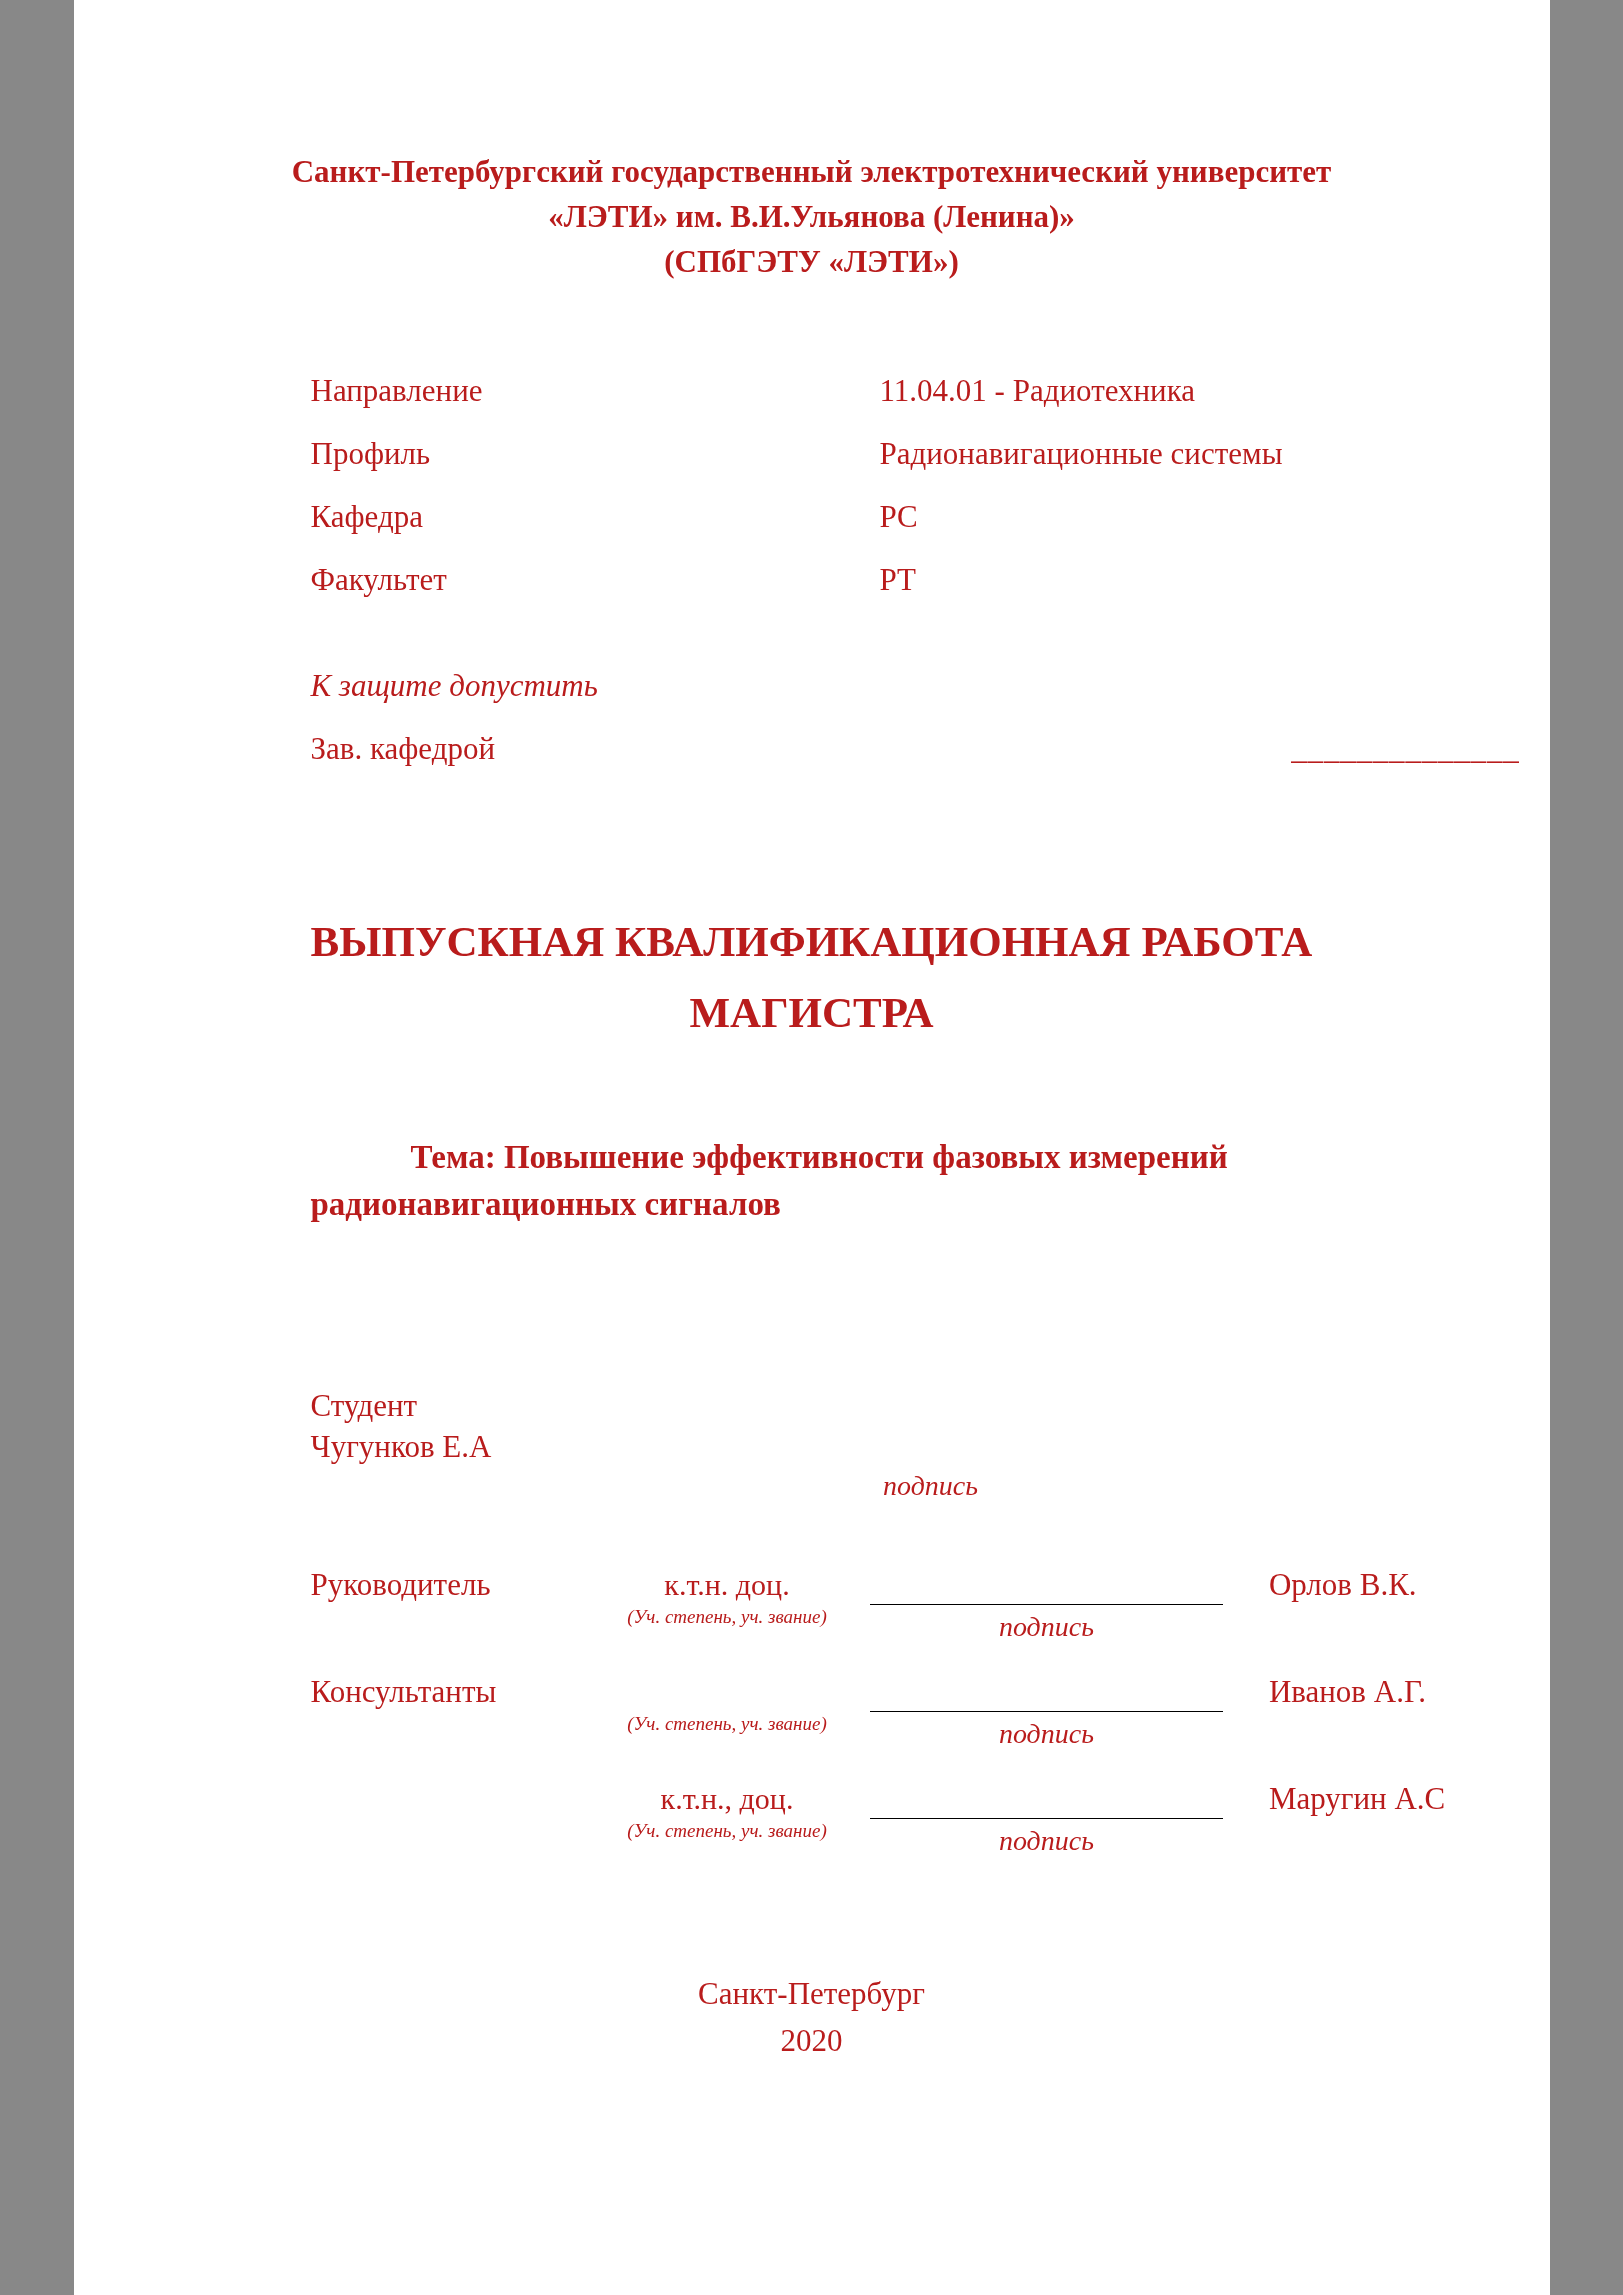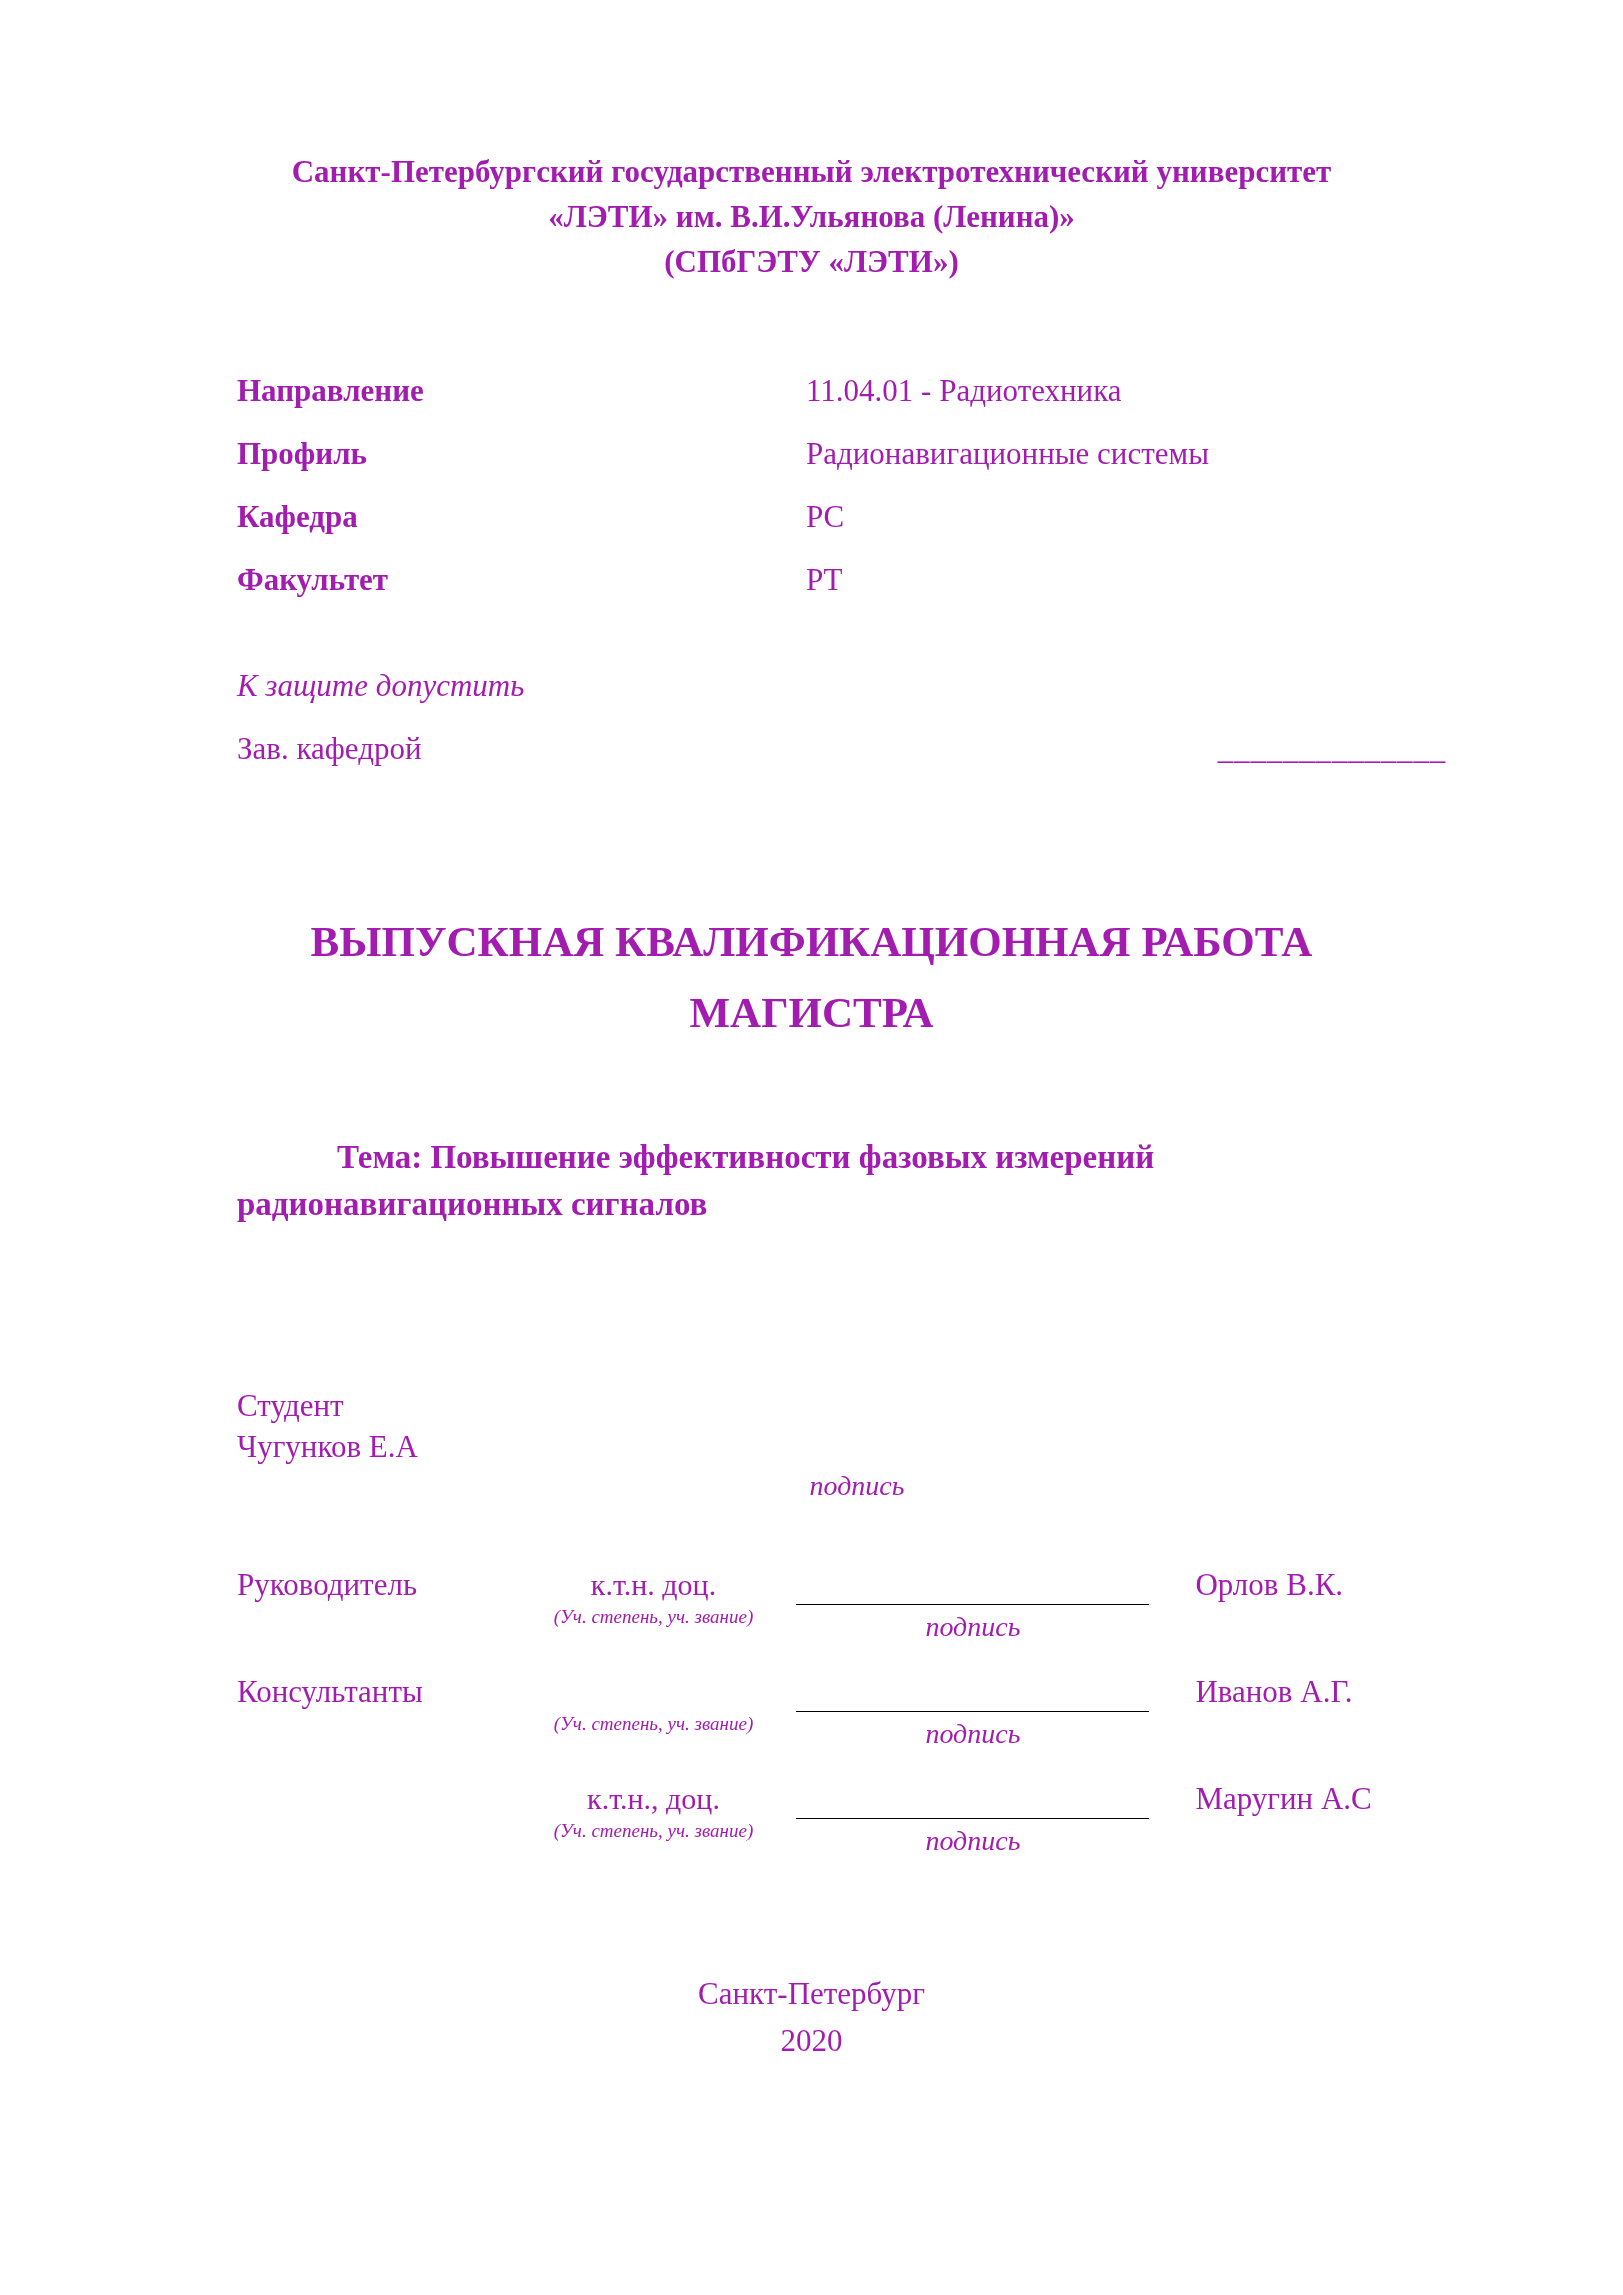--- a/index.html
+++ b/index.html
@@ -1,38 +1,38 @@
 <!DOCTYPE html>
 <html style="font-size:12.6px"><head>
 <meta charset="utf-8">
 <style>
   * { margin: 0; padding: 0; box-sizing: border-box; }
   html, body { background: #888; }
   .page {
-    width: 1623px;
+    width: 1476px;
     height: 2295px;
     margin: 0 auto;
     background: #ffffff;
-    color: #a21caf;
+    color: #b91c1c;
     font-family: "Liberation Serif", "DejaVu Serif", serif;
     position: relative;
     overflow: hidden;
   }
   
   .header {
     padding-top: 149px;
     text-align: center;
     font-weight: bold;
     font-size: 31px;
     line-height: 45px;
   }
   
   .fields { margin: 75px 0 0 237px; font-size: 31px; }
   .field-row { display: flex; line-height: 63px; }
-  .field-label { font-weight: bold; width: 569px; }
+  .field-label { font-weight: normal; width: 569px; }
   .field-value { }
   
   .admission { margin: 43px 0 0 237px; font-size: 31px; line-height: 63px; }
   .admission-line1 { font-style: italic; }
   .admission-line2 { display: flex; justify-content: space-between; width: 1209px; }
   .blank { letter-spacing: 0.8px; }
   
   .main-title {
     margin-top: 126px;
     text-align: center;

